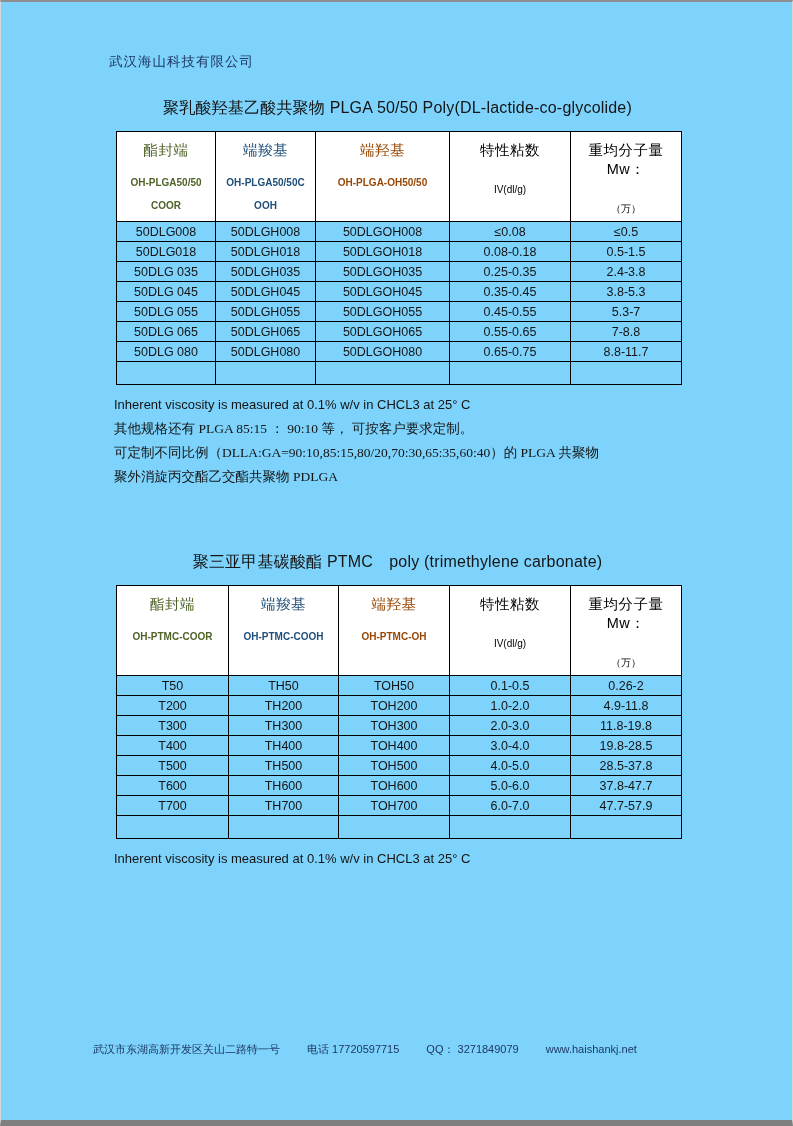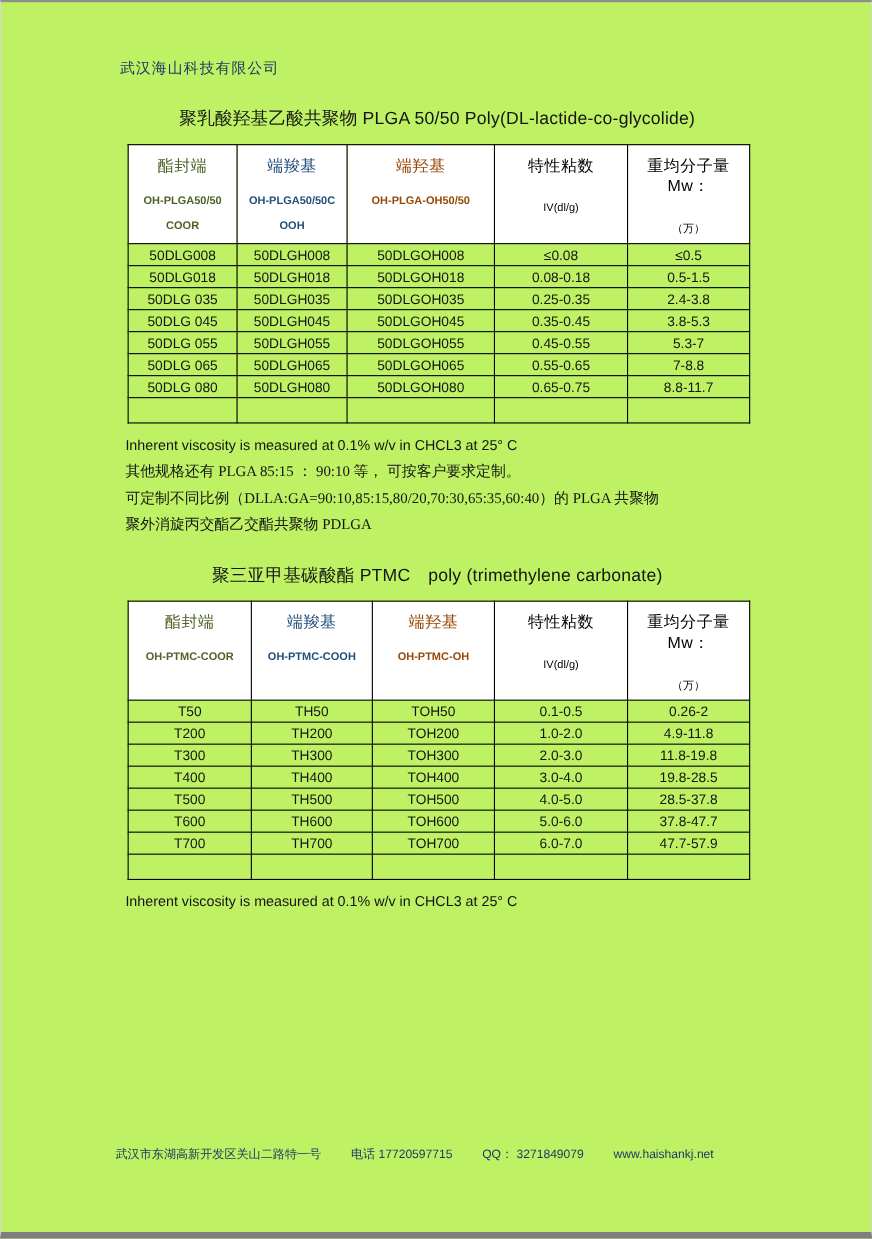--- a/index.html
+++ b/index.html
@@ -3,37 +3,37 @@
 <meta charset="utf-8">
 <style>
   * { margin:0; padding:0; box-sizing:border-box; }
   html,body { width:793px; height:1126px; }
   body {
     background:#ffffff;
     font-family:"Liberation Sans","DejaVu Sans",sans-serif;
     position:relative; overflow:hidden;
   }
   .page {
-    position:absolute; inset:0; background:#bef264;
+    position:absolute; inset:0; background:#7dd3fc;
     border-top:2px solid #8e8e8e;
     border-bottom:6px solid #7f7f7f;
     border-left:1px solid #d6d6d6;
     border-right:1px solid #d6d6d6;
     padding:51px 100px 0 108px;
   }
   .company {
     font-family:"Liberation Serif","DejaVu Serif",serif;
     font-size:13.5px; color:#1f3864; letter-spacing:1px;
   }
   .doc-title {
     font-size:16px; font-weight:400; color:#141414;
     text-align:center; width:577px; letter-spacing:0.2px;
   }
   .s1 .doc-title { margin-top:27px; }
-  .s2 { margin-top:24px; }
+  .s2 { margin-top:63px; }
 
   .spec-table {
     border-collapse:collapse; table-layout:fixed;
     margin:12px 0 0 7px;
   }
   .spec-table th, .spec-table td {
     border:1px solid #000; text-align:center; overflow:hidden;
   }
   .spec-table th { height:90px; vertical-align:top; padding-top:9px; background:#fff; }
   .col-title { font-size:14.5px; font-weight:400; letter-spacing:0.5px; }
@@ -46,21 +46,21 @@
     margin:8px 0 0 5px; width:575px;
     font-family:"Liberation Serif","DejaVu Serif",serif;
     font-size:13.5px; line-height:24px; color:#141414;
   }
   .notes .note-line:first-child {
     font-family:Liberation Sans, sans-serif;
     font-size:13px;
   }
 
   .page-footer {
-    position:absolute; left:104px; top:1040px; width:640px;
+    position:absolute; left:92px; top:1040px; width:640px;
     display:flex; gap:27px; align-items:baseline;
     font-size:11px; color:#1f3864; white-space:nowrap;
   }
   .page-footer .footer-item:first-child {
     font-family:"Liberation Serif","DejaVu Serif",serif;
   }
 </style>
 </head>
 <body>
 

